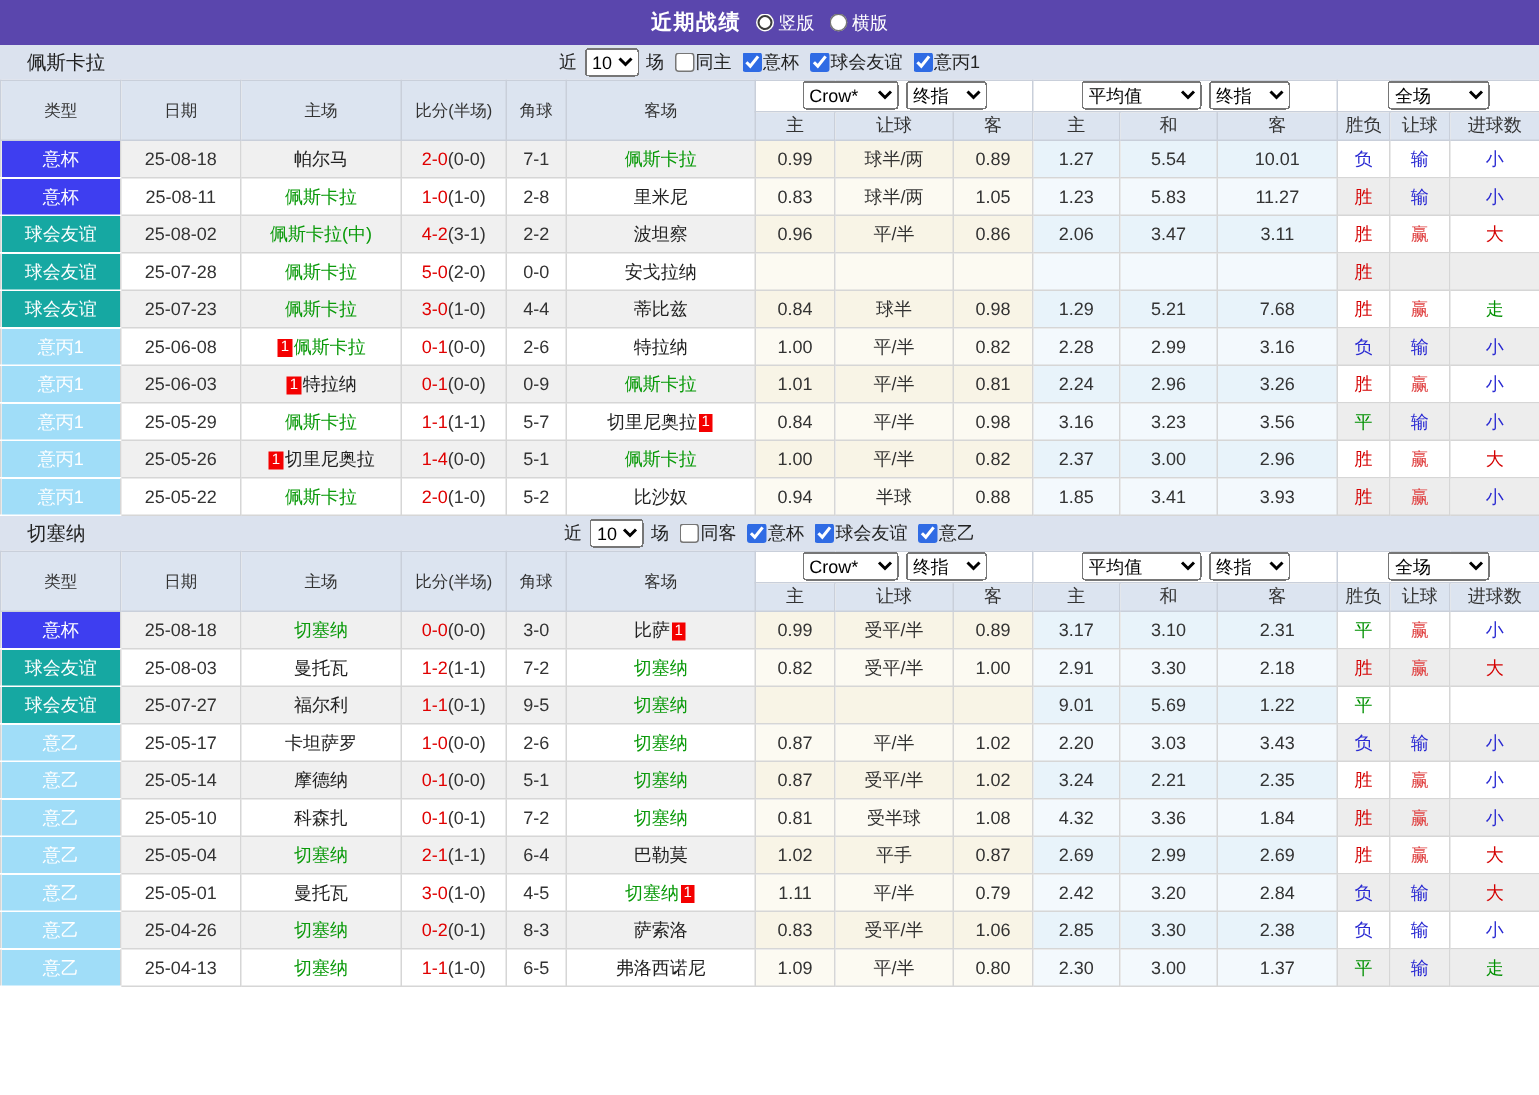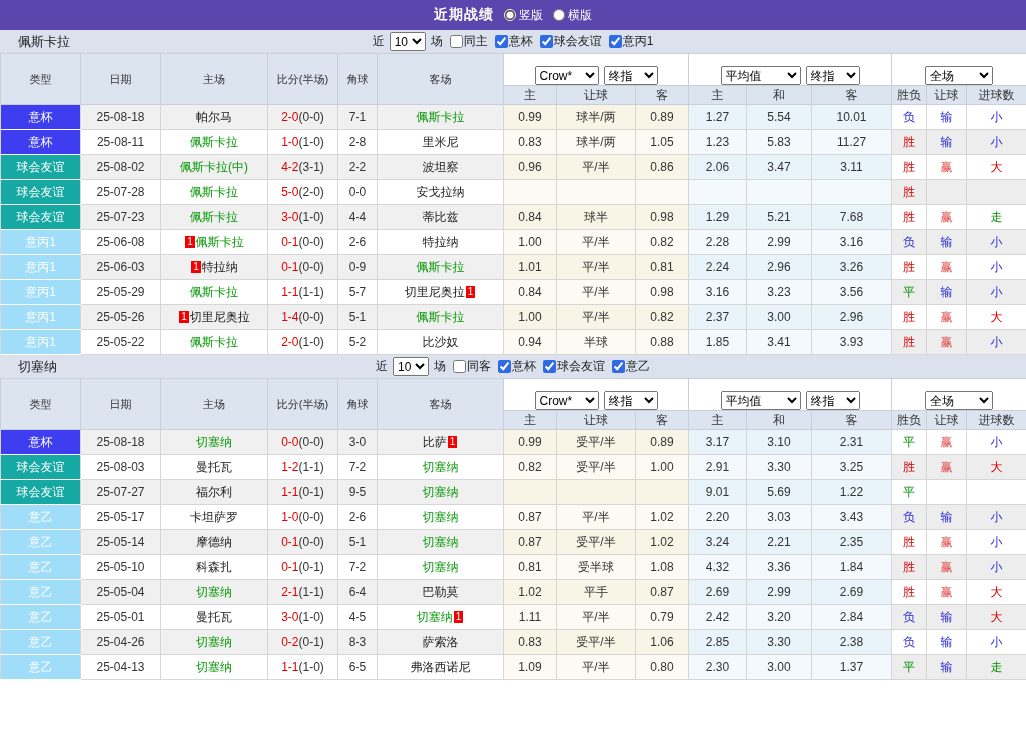--- a/index.html
+++ b/index.html
@@ -20,21 +20,21 @@
   .controls select { font-size:12px; height:19px; margin:0 2px; }
   .chk { display:flex; align-items:center; cursor:pointer; }
   .chk input { width:13px; height:13px; margin:0 1px 0 4px; accent-color:#2f6be4; }
 
   table { border-collapse:collapse; table-layout:fixed; width:1026px; }
   th,td { border:1px solid #c9cfda; padding:0; text-align:center; overflow:hidden; white-space:nowrap; }
   th { background:#dce4f0; font-weight:normal; color:#333; }
   th.mh { font-size:11px; height:40px; }
   th.gh { background:#fff; height:20px; }
   th.sh { font-size:12px; height:19px; }
-  .gh .selwrap { display:flex; justify-content:center; align-items:flex-start; gap:5px;margin-top:12px; }
+  .gh .selwrap { display:flex; justify-content:center; align-items:flex-start; gap:5px; }
   .gh select { font-size:12px; height:19px; }
   .s1{width:64px}.s2{width:54px}.s3{width:80px}.s4{width:68px}
 
   td { height:25px; font-size:12px; color:#333; border-color:#d6d6d6; }
   td.type { color:#fff; font-size:12px; border-bottom:1px solid #fff; border-top:1px solid #fff; }
   .g  { background:#f0f0f0; } .w  { background:#ffffff; }
   .cr-o { background:#f8f4e6; } .cr-e { background:#fcfaf2; }
   .av-o { background:#e8f3fa; } .av-e { background:#f3f9fd; }
   .rs-o { background:#ffffff; } .rs-e { background:#ededed; }
 
@@ -425,21 +425,21 @@
             <td class="w">25-08-03</td>
             <td class="w"><span class="tm">曼托瓦</span></td>
             <td class="w"><span class="sc">1-2</span><span class="hf">(1-1)</span></td>
             <td class="w">7-2</td>
             <td class="w"><span class="tm green">切塞纳</span></td>
             <td class="cr-e">0.82</td>
             <td class="cr-e">受平/半</td>
             <td class="cr-e">1.00</td>
             <td class="av-e">2.91</td>
             <td class="av-e">3.30</td>
-            <td class="av-e">3.25</td>
+            <td class="av-e">2.18</td>
             <td class="rs-e res" style="color: rgb(212, 0, 0);">胜</td>
             <td class="rs-e res" style="color: rgb(224, 69, 69);">赢</td>
             <td class="rs-e res" style="color: rgb(212, 0, 0);">大</td>
           </tr>
           <tr>
             <td class="type" style="background: rgb(22, 168, 162);">球会友谊</td>
             <td class="g">25-07-27</td>
             <td class="g"><span class="tm">福尔利</span></td>
             <td class="g"><span class="sc">1-1</span><span class="hf">(0-1)</span></td>
             <td class="g">9-5</td>

